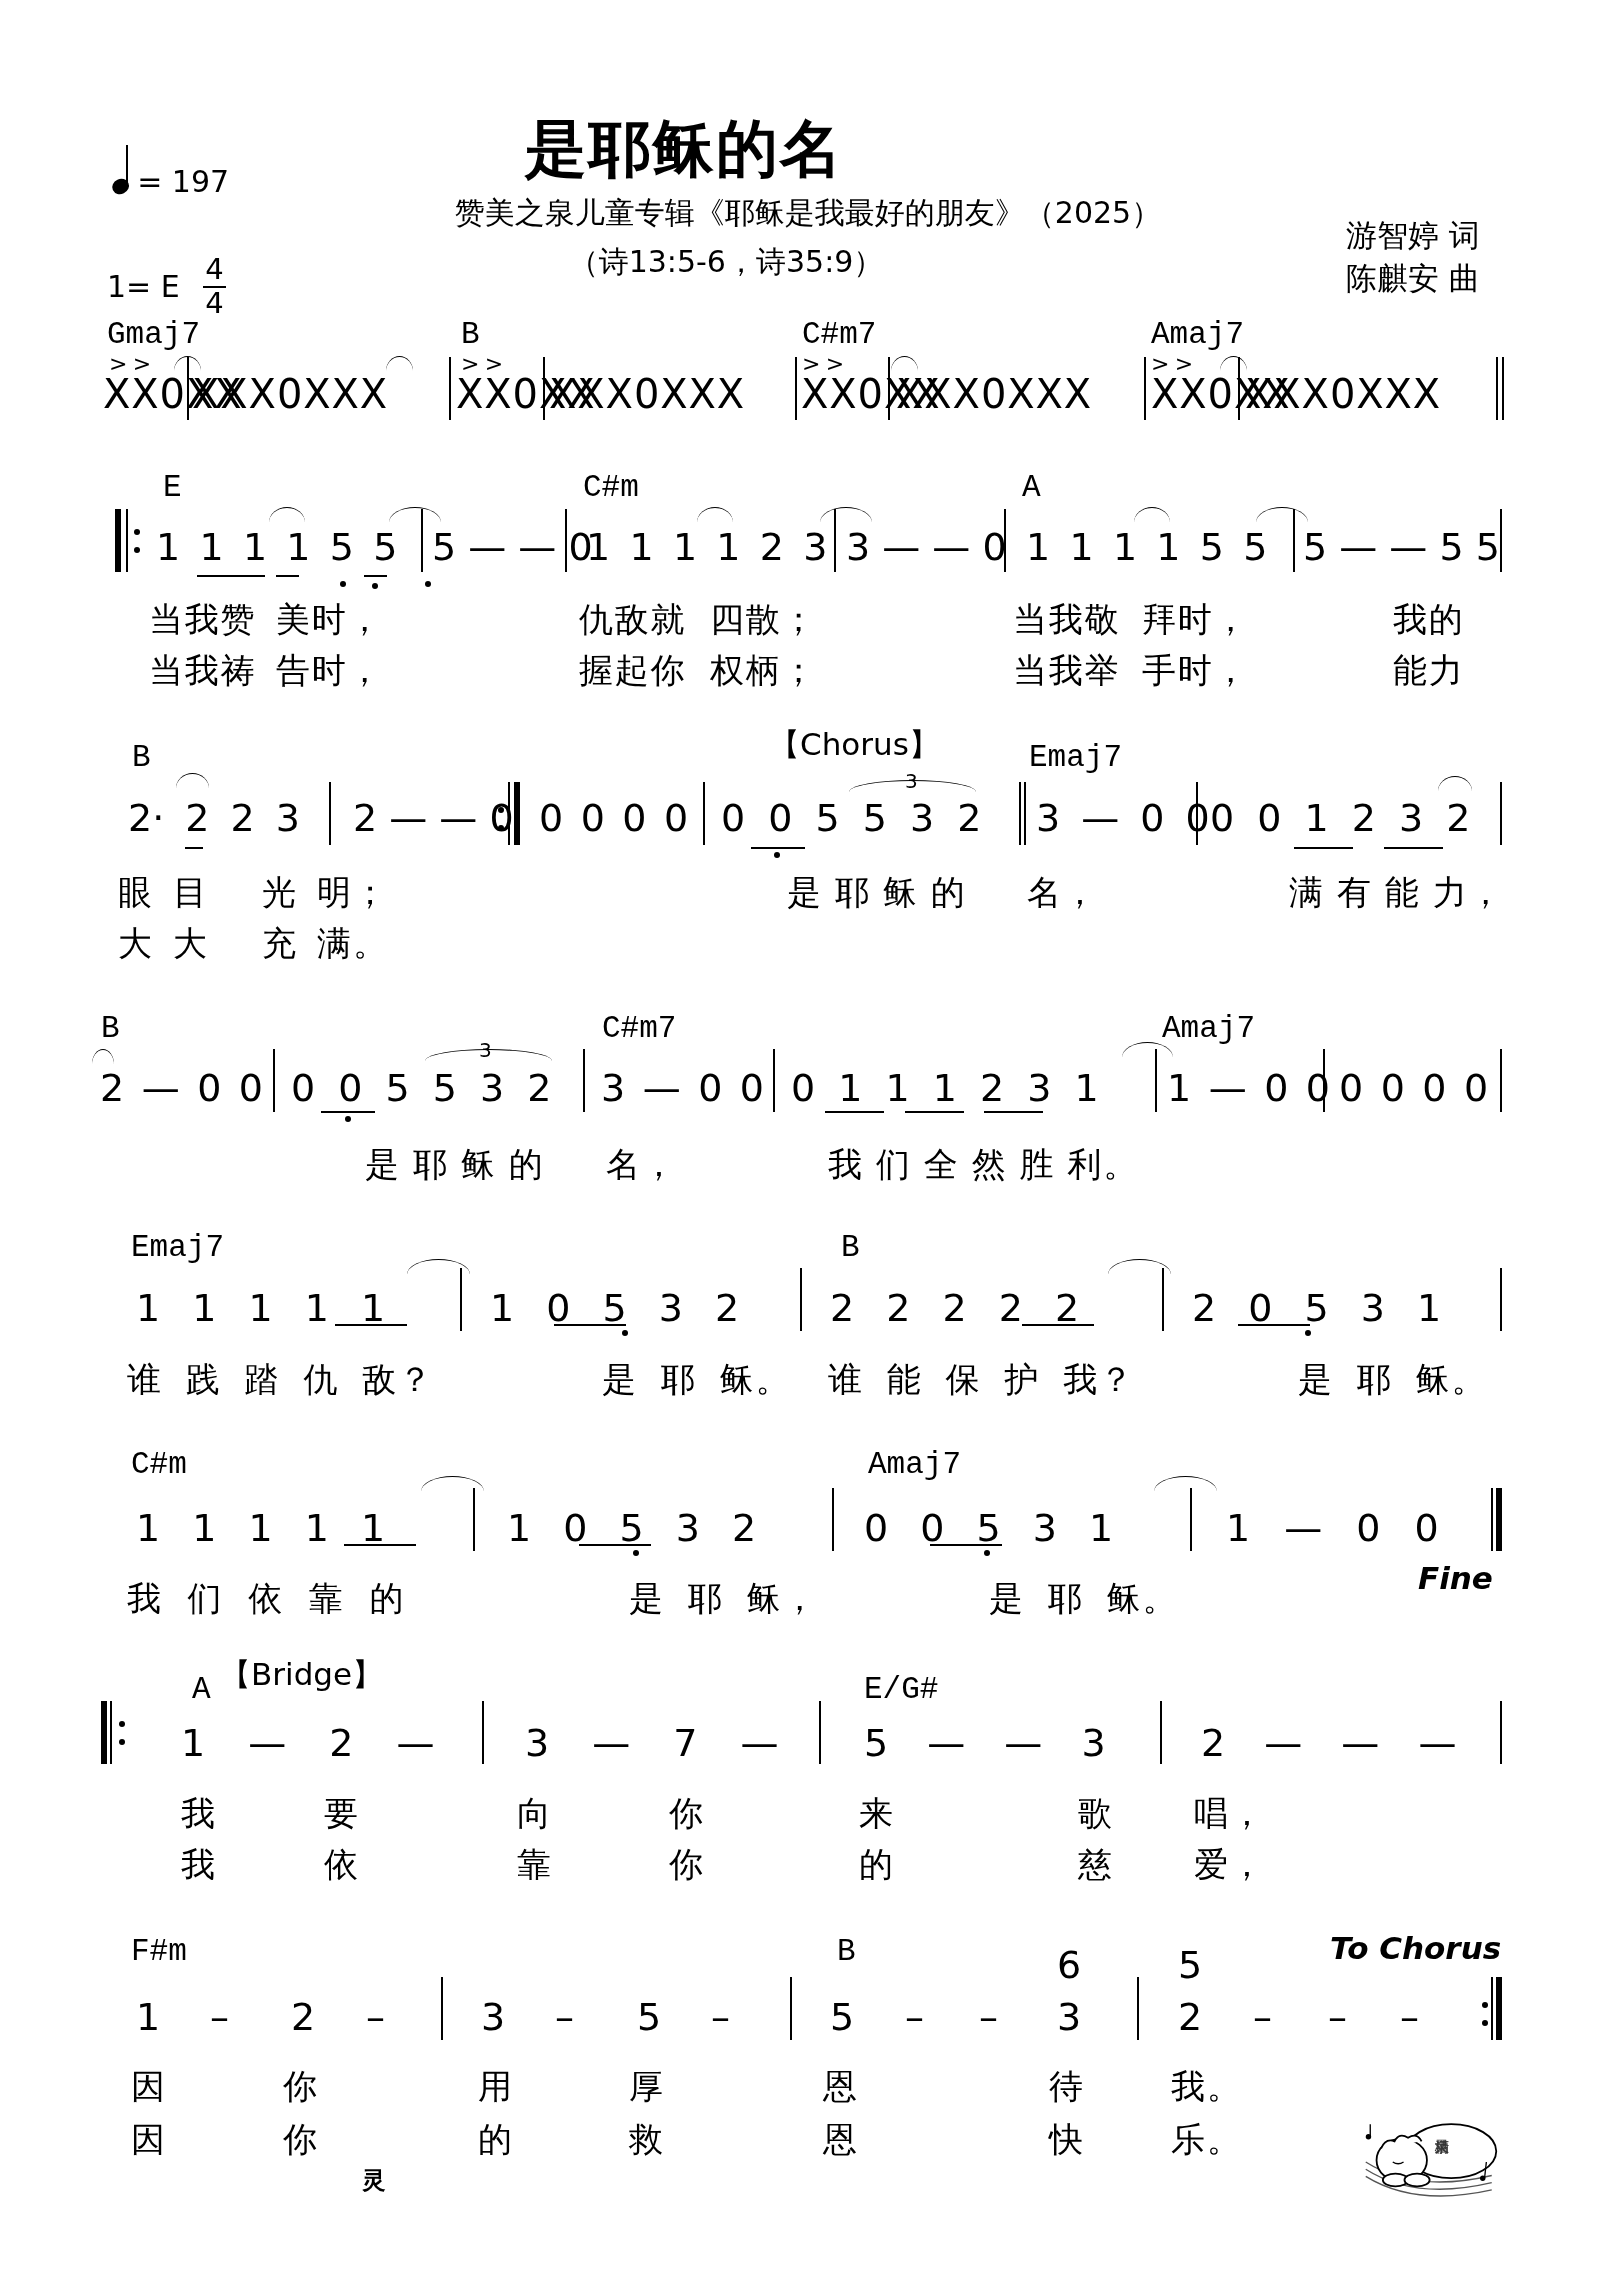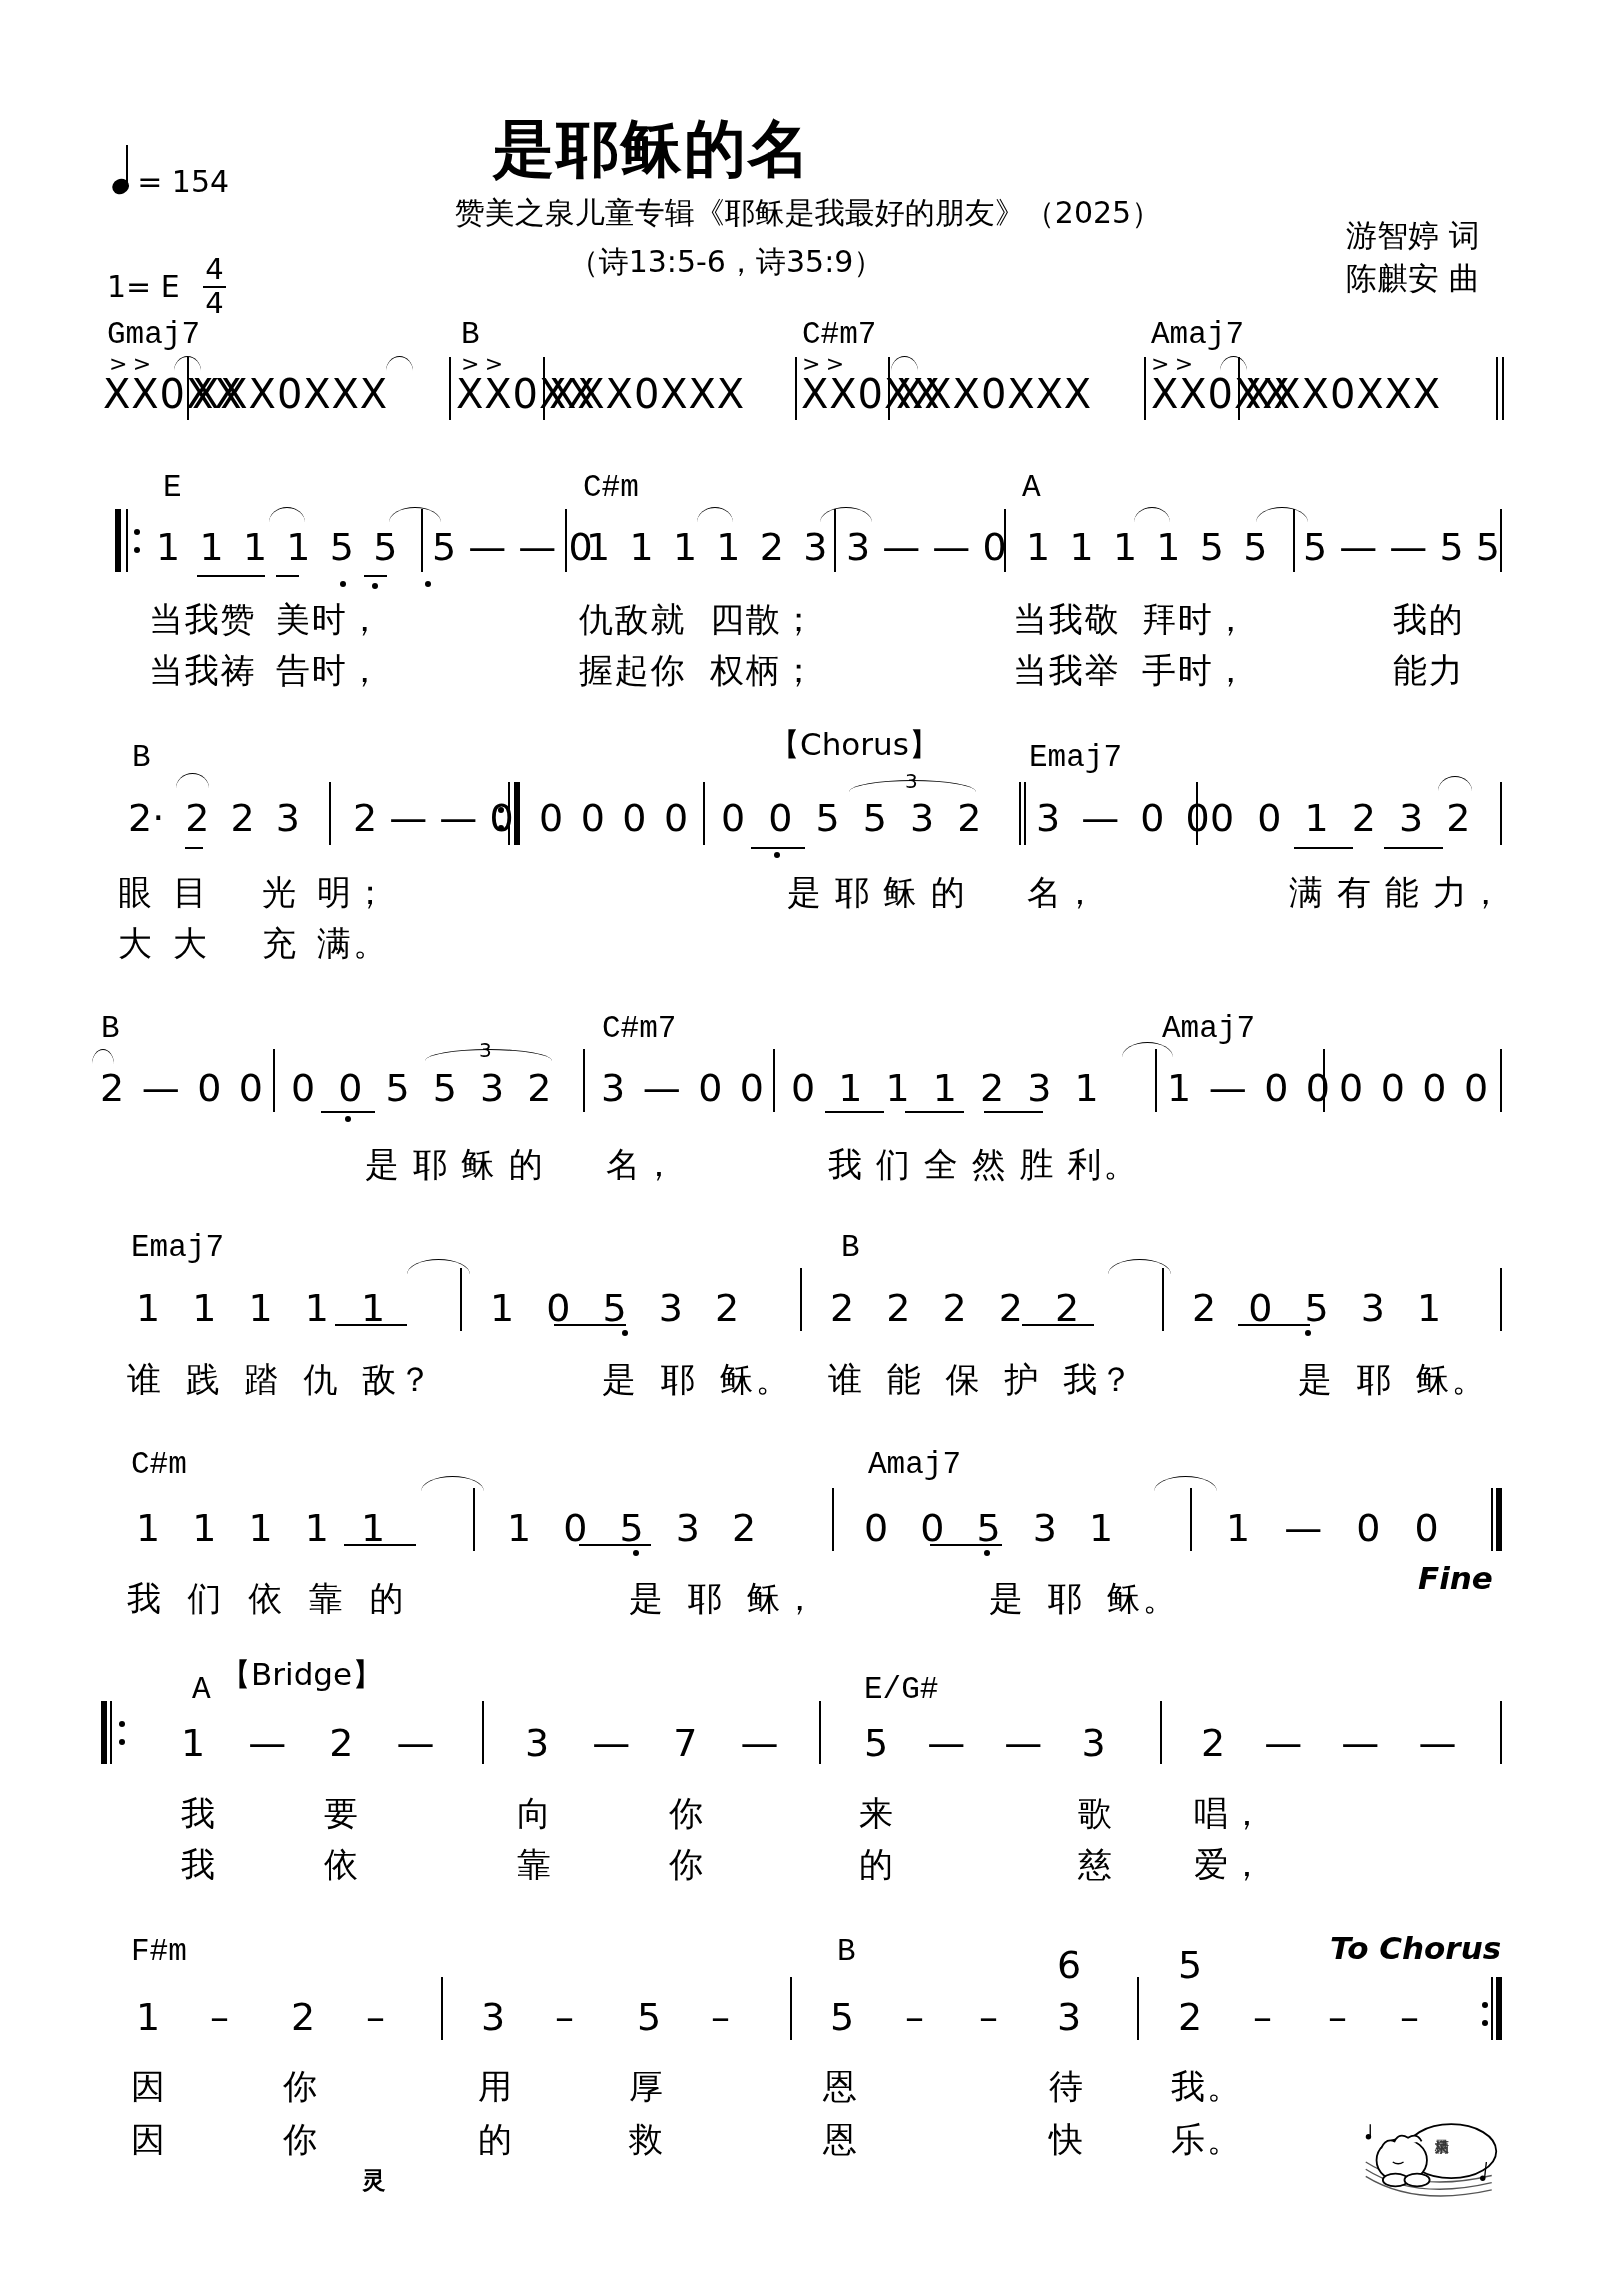--- a/index.html
+++ b/index.html
@@ -1,19 +1,19 @@
 <!DOCTYPE html>
 <html style="font-size:14.5px"><head>
 <meta charset="utf-8">
 <style>
   html,body{margin:0;padding:0;background:#ffffff;}
   body{width:1616px;height:2285px;position:relative;overflow:hidden;
        font-family:"DejaVu Sans","Liberation Sans",sans-serif;color:#000;}
   .abs{position:absolute;white-space:nowrap;}
-  .title{font-size:62px;font-weight:bold;left:0;width:1304px;text-align:center;top:107px;letter-spacing:1.8px;}
+  .title{font-size:62px;font-weight:bold;left:0;width:1304px;text-align:center;top:107px;letter-spacing:1.8px;padding-left:32px;}
   .subtitle{font-size:30px;left:0;width:1616px;text-align:center;top:193px;}
   .ref{font-size:30px;left:0;width:1452px;text-align:center;top:242px;}
   .credit{font-size:31px;left:1346px;}
   .tempo{left:110px;top:145px;font-size:30px;display:flex;align-items:flex-end;gap:7.2px;}
   .note-glyph{width:20px;height:54px;position:relative;}
   .note-glyph .stem{position:absolute;left:16.3px;top:0;width:1.8px;height:43px;background:#000;}
   .note-glyph .head{position:absolute;left:1.8px;top:34px;width:17px;height:14.5px;background:#000;border-radius:50%;transform:rotate(-25deg);}
   .key{left:107px;top:255px;font-size:30px;display:flex;align-items:center;gap:23px;}
   .frac{display:flex;flex-direction:column;align-items:center;font-size:29px;line-height:29px;}
   .frac .bar{width:23.5px;height:1.8px;background:#000;margin:1.8px 0;}
@@ -34,21 +34,21 @@
   .seal{font-size:23.5px;font-family:"DejaVu Serif",serif;font-weight:bold;}
 </style>
 </head>
 <body>
 
 <div class="abs tempo">
   <div class="note-glyph">
       <div class="stem"></div>
       <div class="head"></div>
     </div>
-  <span>= 154</span>
+  <span>= 197</span>
 </div>
 <div class="abs title">是耶稣的名</div>
 <div class="abs subtitle">赞美之泉儿童专辑《耶稣是我最好的朋友》（2025）</div>
 <div class="abs ref">（诗13:5-6，诗35:9）</div>
 <div class="abs key">
   <span>1=  E</span>
   <div class="frac">
     <span>4</span>
     <div class="bar"></div>
     <span>4</span>

